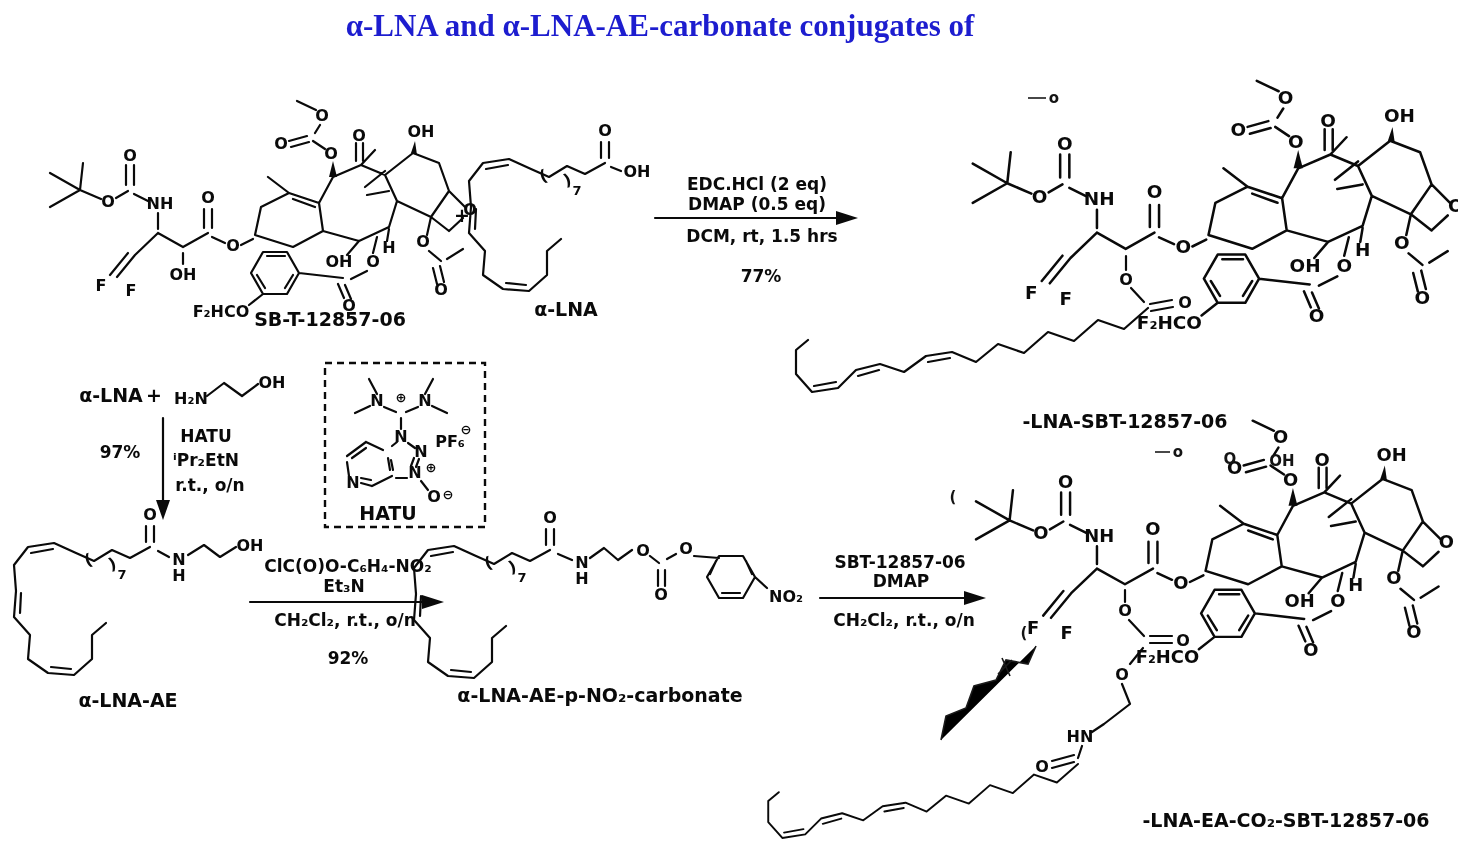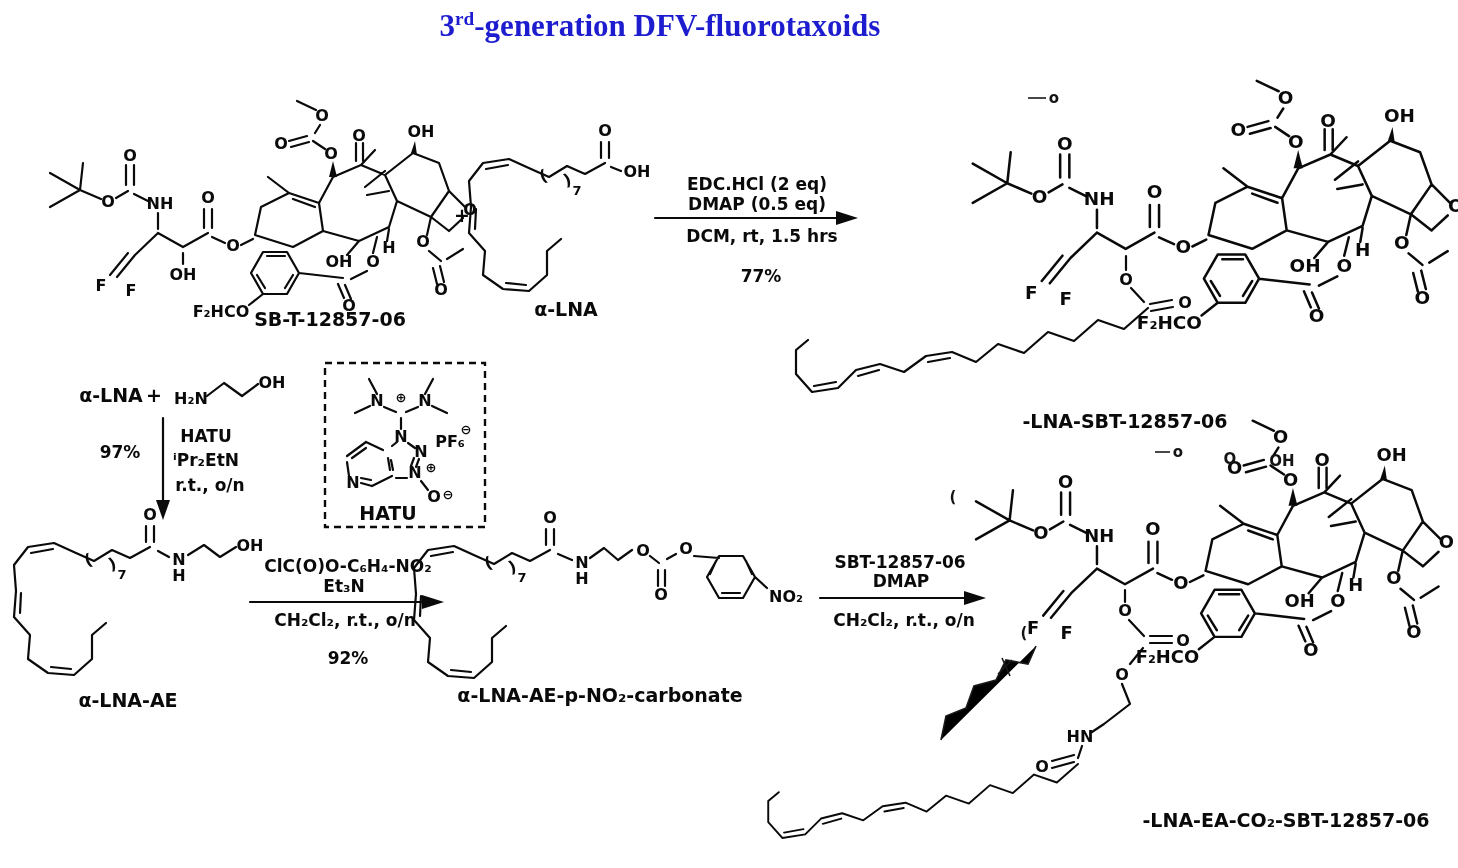--- a/index.html
+++ b/index.html
@@ -19,21 +19,21 @@
   .slabel{font:bold 19px "DejaVu Sans",sans-serif;fill:#0a0a0a;text-anchor:middle;}
   .charge{font:bold 13px "DejaVu Sans",sans-serif;fill:#0a0a0a;text-anchor:middle;}
   .art{font:bold 15px "DejaVu Sans",sans-serif;fill:#141414;text-anchor:middle;}
 </style>
 </head>
 <body>
 
 <div class="canvas">
 
   <div class="title">
-    <div><span>3</span><sup>rd</sup><span>-generation DFV-fluorotaxoids</span></div>
+    <div><span>α-LNA and α-LNA-AE-carbonate conjugates of</span></div>
   </div>
 
   <svg width="1458" height="868">
     <defs>
 
       <g id="taxoid">
         <path class="bond" d="
           M25,78 L55,95 M25,112 L55,95 M58,68 L55,95 M55,95 L76,104
           M91,103 L103,96
           M101,90 L101,70 M109,90 L109,70

